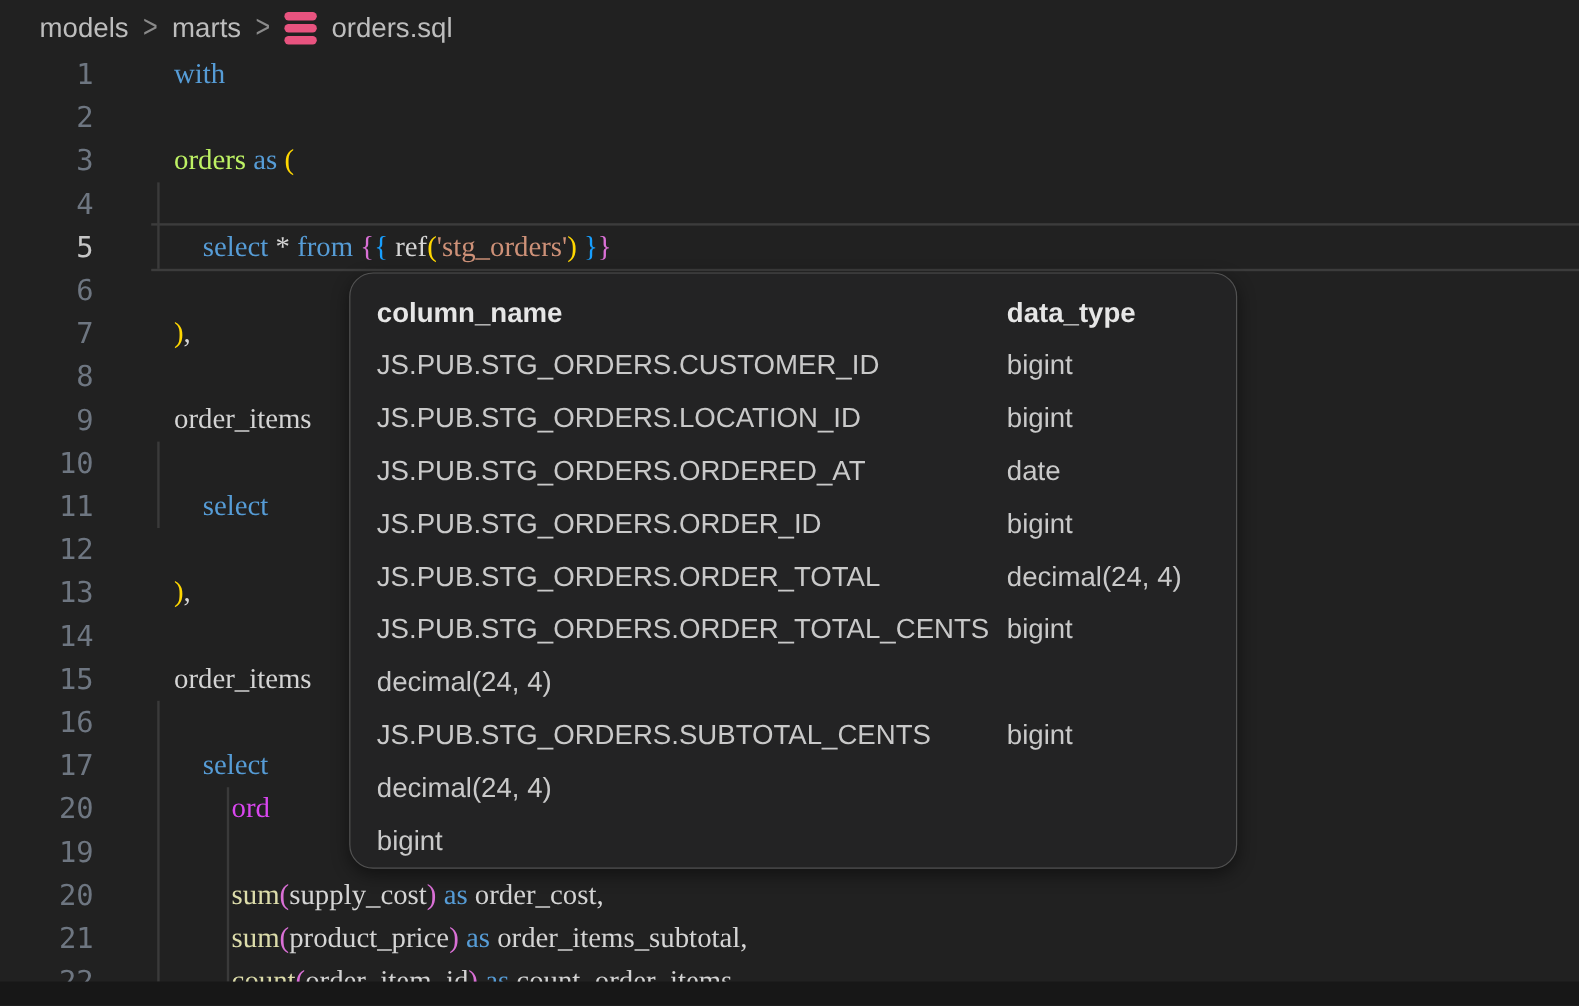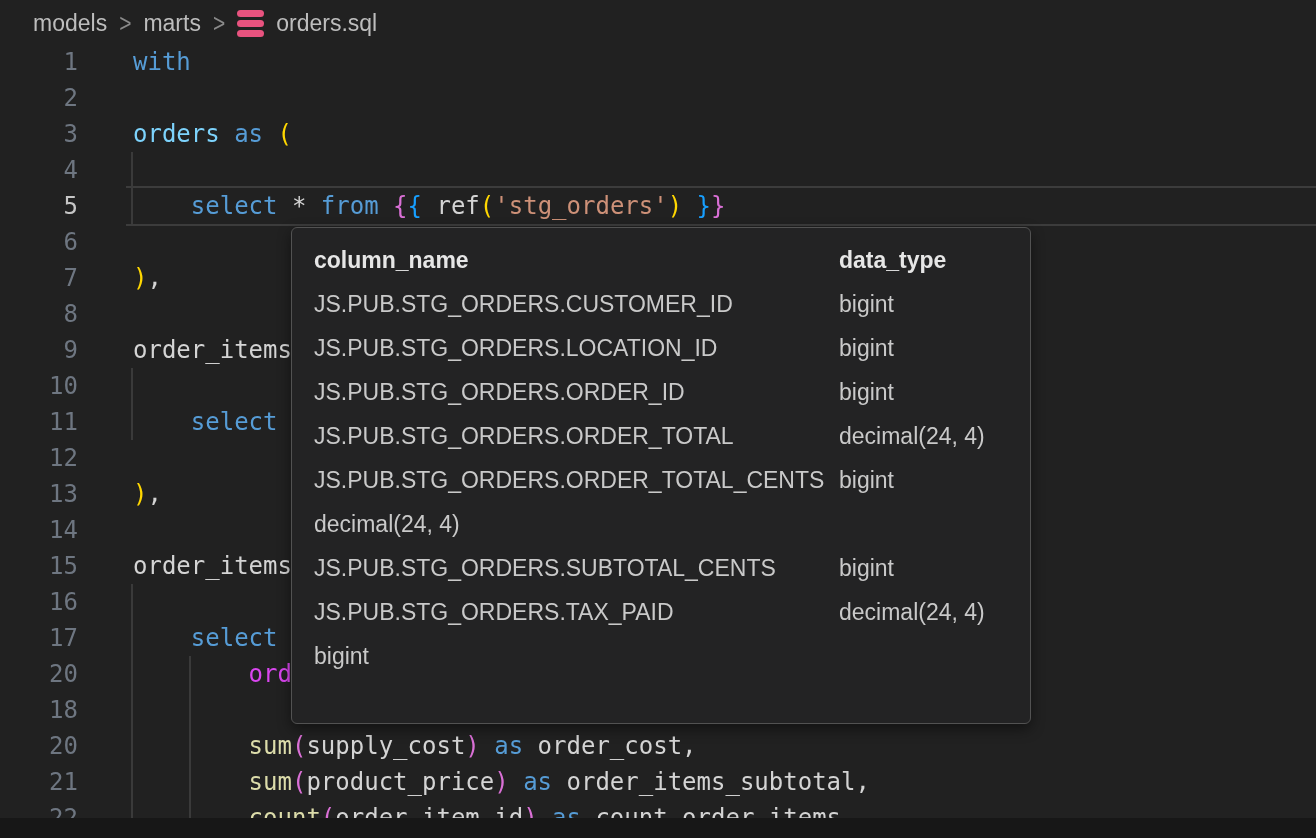--- a/index.html
+++ b/index.html
@@ -14,36 +14,36 @@
   .db-icon{display:inline-flex;flex-direction:column;justify-content:center;gap:3px;
            width:27px;height:30px;}
   .db-icon i{display:block;height:7px;border-radius:3.5px;background:#e8537f;}
 
   
   #code-lines{position:absolute;top:44px;left:0;right:0;z-index:2;
               font-family:"DejaVu Sans Mono",monospace;font-size:24px;line-height:36px;}
   .cl{position:relative;height:36px;white-space:pre;}
   .ln{position:absolute;left:0;top:0;width:78px;text-align:right;color:#6e7681;}
   .ln.active{color:#c6c6c6;}
-  .ct{position:absolute;left:133px;top:0;white-space:pre;color:#d4d4d4;}
+  .ct{position:absolute;left:145px;top:0;white-space:pre;color:#d4d4d4;font-family:Liberation Serif, serif;}
 
   
   .line-highlight{position:absolute;left:126px;right:0;top:186px;height:36px;z-index:1;
                   border-top:2px solid #3c3c3c;border-bottom:2px solid #3c3c3c;}
 
   
   .guide{position:absolute;width:2px;background:#3a3a3a;z-index:1;}
   .g1{left:131px;top:152px;height:72px;}
   .g2{left:131px;top:368px;height:72px;}
   .g3{left:131px;top:584px;height:234px;}
   .g4{left:189px;top:656px;height:162px;}
 
   
   .popup{position:absolute;left:291px;top:227px;width:740px;height:497px;box-sizing:border-box;
-         background:#232324;border:1.5px solid #525252;border-radius:6px;z-index:5;
+         background:#232324;border:1.5px solid #525252;border-radius:20px;z-index:5;
          padding-top:10px;overflow:hidden;box-shadow:0 5px 14px rgba(0,0,0,.45);
          font-size:23px;color:#c9c9c9;}
   .prow{display:flex;align-items:center;height:44px;padding-left:22px;}
   .prow .pname{width:525px;flex:none;}
   .phead{font-weight:700;color:#e6e6e6;}
 
   
   .bottom-band{position:absolute;left:0;right:0;top:818px;height:20px;background:#171717;z-index:6;}
 </style>
 </head>
@@ -66,55 +66,59 @@
 
   <div class="line-highlight"></div>
   <div class="guide g1"></div>
   <div class="guide g2"></div>
   <div class="guide g3"></div>
   <div class="guide g4"></div>
 
   <div id="code-lines">
       <div class="cl"><span class="ln">1</span><span class="ct"><span style="color: rgb(86, 156, 214);">with</span></span></div>
       <div class="cl"><span class="ln">2</span><span class="ct"></span></div>
-      <div class="cl"><span class="ln">3</span><span class="ct"><span style="color: #7dd3fc;">orders </span><span style="color: rgb(86, 156, 214);">as</span><span style="color: rgb(212, 212, 212);"> </span><span style="color: rgb(255, 215, 0);">(</span></span></div>
+      <div class="cl"><span class="ln">3</span><span class="ct"><span style="color: #bef264;">orders </span><span style="color: rgb(86, 156, 214);">as</span><span style="color: rgb(212, 212, 212);"> </span><span style="color: rgb(255, 215, 0);">(</span></span></div>
       <div class="cl"><span class="ln">4</span><span class="ct"></span></div>
       <div class="cl"><span class="ln active">5</span><span class="ct"><span style="color: rgb(212, 212, 212);">    </span><span style="color: rgb(86, 156, 214);">select</span><span style="color: rgb(212, 212, 212);"> </span><span style="color: rgb(212, 212, 212);">*</span><span style="color: rgb(212, 212, 212);"> </span><span style="color: rgb(86, 156, 214);">from</span><span style="color: rgb(212, 212, 212);"> </span><span style="color: rgb(218, 112, 214);">{</span><span style="color: rgb(23, 159, 255);">{</span><span style="color: rgb(212, 212, 212);"> </span><span style="color: rgb(212, 212, 212);">ref</span><span style="color: rgb(255, 215, 0);">(</span><span style="color: rgb(206, 145, 120);">'stg_orders'</span><span style="color: rgb(255, 215, 0);">)</span><span style="color: rgb(212, 212, 212);"> </span><span style="color: rgb(23, 159, 255);">}</span><span style="color: rgb(218, 112, 214);">}</span></span></div>
       <div class="cl"><span class="ln">6</span><span class="ct"></span></div>
       <div class="cl"><span class="ln">7</span><span class="ct"><span style="color: rgb(255, 215, 0);">)</span><span style="color: rgb(212, 212, 212);">,</span></span></div>
       <div class="cl"><span class="ln">8</span><span class="ct"></span></div>
       <div class="cl"><span class="ln">9</span><span class="ct"><span style="color: rgb(212, 212, 212);">order_items</span></span></div>
       <div class="cl"><span class="ln">10</span><span class="ct"></span></div>
       <div class="cl"><span class="ln">11</span><span class="ct"><span style="color: rgb(212, 212, 212);">    </span><span style="color: rgb(86, 156, 214);">select</span></span></div>
       <div class="cl"><span class="ln">12</span><span class="ct"></span></div>
       <div class="cl"><span class="ln">13</span><span class="ct"><span style="color: rgb(255, 215, 0);">)</span><span style="color: rgb(212, 212, 212);">,</span></span></div>
       <div class="cl"><span class="ln">14</span><span class="ct"></span></div>
       <div class="cl"><span class="ln">15</span><span class="ct"><span style="color: rgb(212, 212, 212);">order_items</span></span></div>
       <div class="cl"><span class="ln">16</span><span class="ct"></span></div>
       <div class="cl"><span class="ln">17</span><span class="ct"><span style="color: rgb(212, 212, 212);">    </span><span style="color: rgb(86, 156, 214);">select</span></span></div>
       <div class="cl"><span class="ln">20</span><span class="ct"><span style="color: rgb(212, 212, 212);">        </span><span style="color: #d946ef;">ord</span></span></div>
-      <div class="cl"><span class="ln">18</span><span class="ct"></span></div>
+      <div class="cl"><span class="ln">19</span><span class="ct"></span></div>
       <div class="cl"><span class="ln">20</span><span class="ct"><span style="color: rgb(212, 212, 212);">        </span><span style="color: rgb(220, 220, 170);">sum</span><span style="color: rgb(218, 112, 214);">(</span><span style="color: rgb(212, 212, 212);">supply_cost</span><span style="color: rgb(218, 112, 214);">)</span><span style="color: rgb(212, 212, 212);"> </span><span style="color: rgb(86, 156, 214);">as</span><span style="color: rgb(212, 212, 212);"> order_cost,</span></span></div>
       <div class="cl"><span class="ln">21</span><span class="ct"><span style="color: rgb(212, 212, 212);">        </span><span style="color: rgb(220, 220, 170);">sum</span><span style="color: rgb(218, 112, 214);">(</span><span style="color: rgb(212, 212, 212);">product_price</span><span style="color: rgb(218, 112, 214);">)</span><span style="color: rgb(212, 212, 212);"> </span><span style="color: rgb(86, 156, 214);">as</span><span style="color: rgb(212, 212, 212);"> order_items_subtotal,</span></span></div>
       <div class="cl"><span class="ln">22</span><span class="ct"><span style="color: rgb(212, 212, 212);">        </span><span style="color: rgb(220, 220, 170);">count</span><span style="color: rgb(218, 112, 214);">(</span><span style="color: rgb(212, 212, 212);">order_item_id</span><span style="color: rgb(218, 112, 214);">)</span><span style="color: rgb(212, 212, 212);"> </span><span style="color: rgb(86, 156, 214);">as</span><span style="color: rgb(212, 212, 212);"> count_order_items</span></span></div>
     </div>
 
   <div class="popup">
     <div class="prow phead">
       <span class="pname">column_name</span>
       <span class="ptype">data_type</span>
     </div>
     <div id="popup-rows">
         <div class="prow">
           <span class="pname">JS.PUB.STG_ORDERS.CUSTOMER_ID</span>
           <span class="ptype">bigint</span>
         </div>
         <div class="prow">
           <span class="pname">JS.PUB.STG_ORDERS.LOCATION_ID</span>
           <span class="ptype">bigint</span>
+        </div>
+        <div class="prow">
+          <span class="pname">JS.PUB.STG_ORDERS.ORDERED_AT</span>
+          <span class="ptype">date</span>
         </div>
         <div class="prow">
           <span class="pname">JS.PUB.STG_ORDERS.ORDER_ID</span>
           <span class="ptype">bigint</span>
         </div>
         <div class="prow">
           <span class="pname">JS.PUB.STG_ORDERS.ORDER_TOTAL</span>
           <span class="ptype">decimal(24, 4)</span>
         </div>
         <div class="prow">
@@ -122,21 +126,20 @@
           <span class="ptype">bigint</span>
         </div>
         <div class="prow">
           <span class="ptype">decimal(24, 4)</span>
         </div>
         <div class="prow">
           <span class="pname">JS.PUB.STG_ORDERS.SUBTOTAL_CENTS</span>
           <span class="ptype">bigint</span>
         </div>
         <div class="prow">
-          <span class="pname">JS.PUB.STG_ORDERS.TAX_PAID</span>
           <span class="ptype">decimal(24, 4)</span>
         </div>
         <div class="prow">
           <span class="ptype">bigint</span>
         </div>
       </div>
   </div>
 
   <div class="bottom-band"></div>
 

